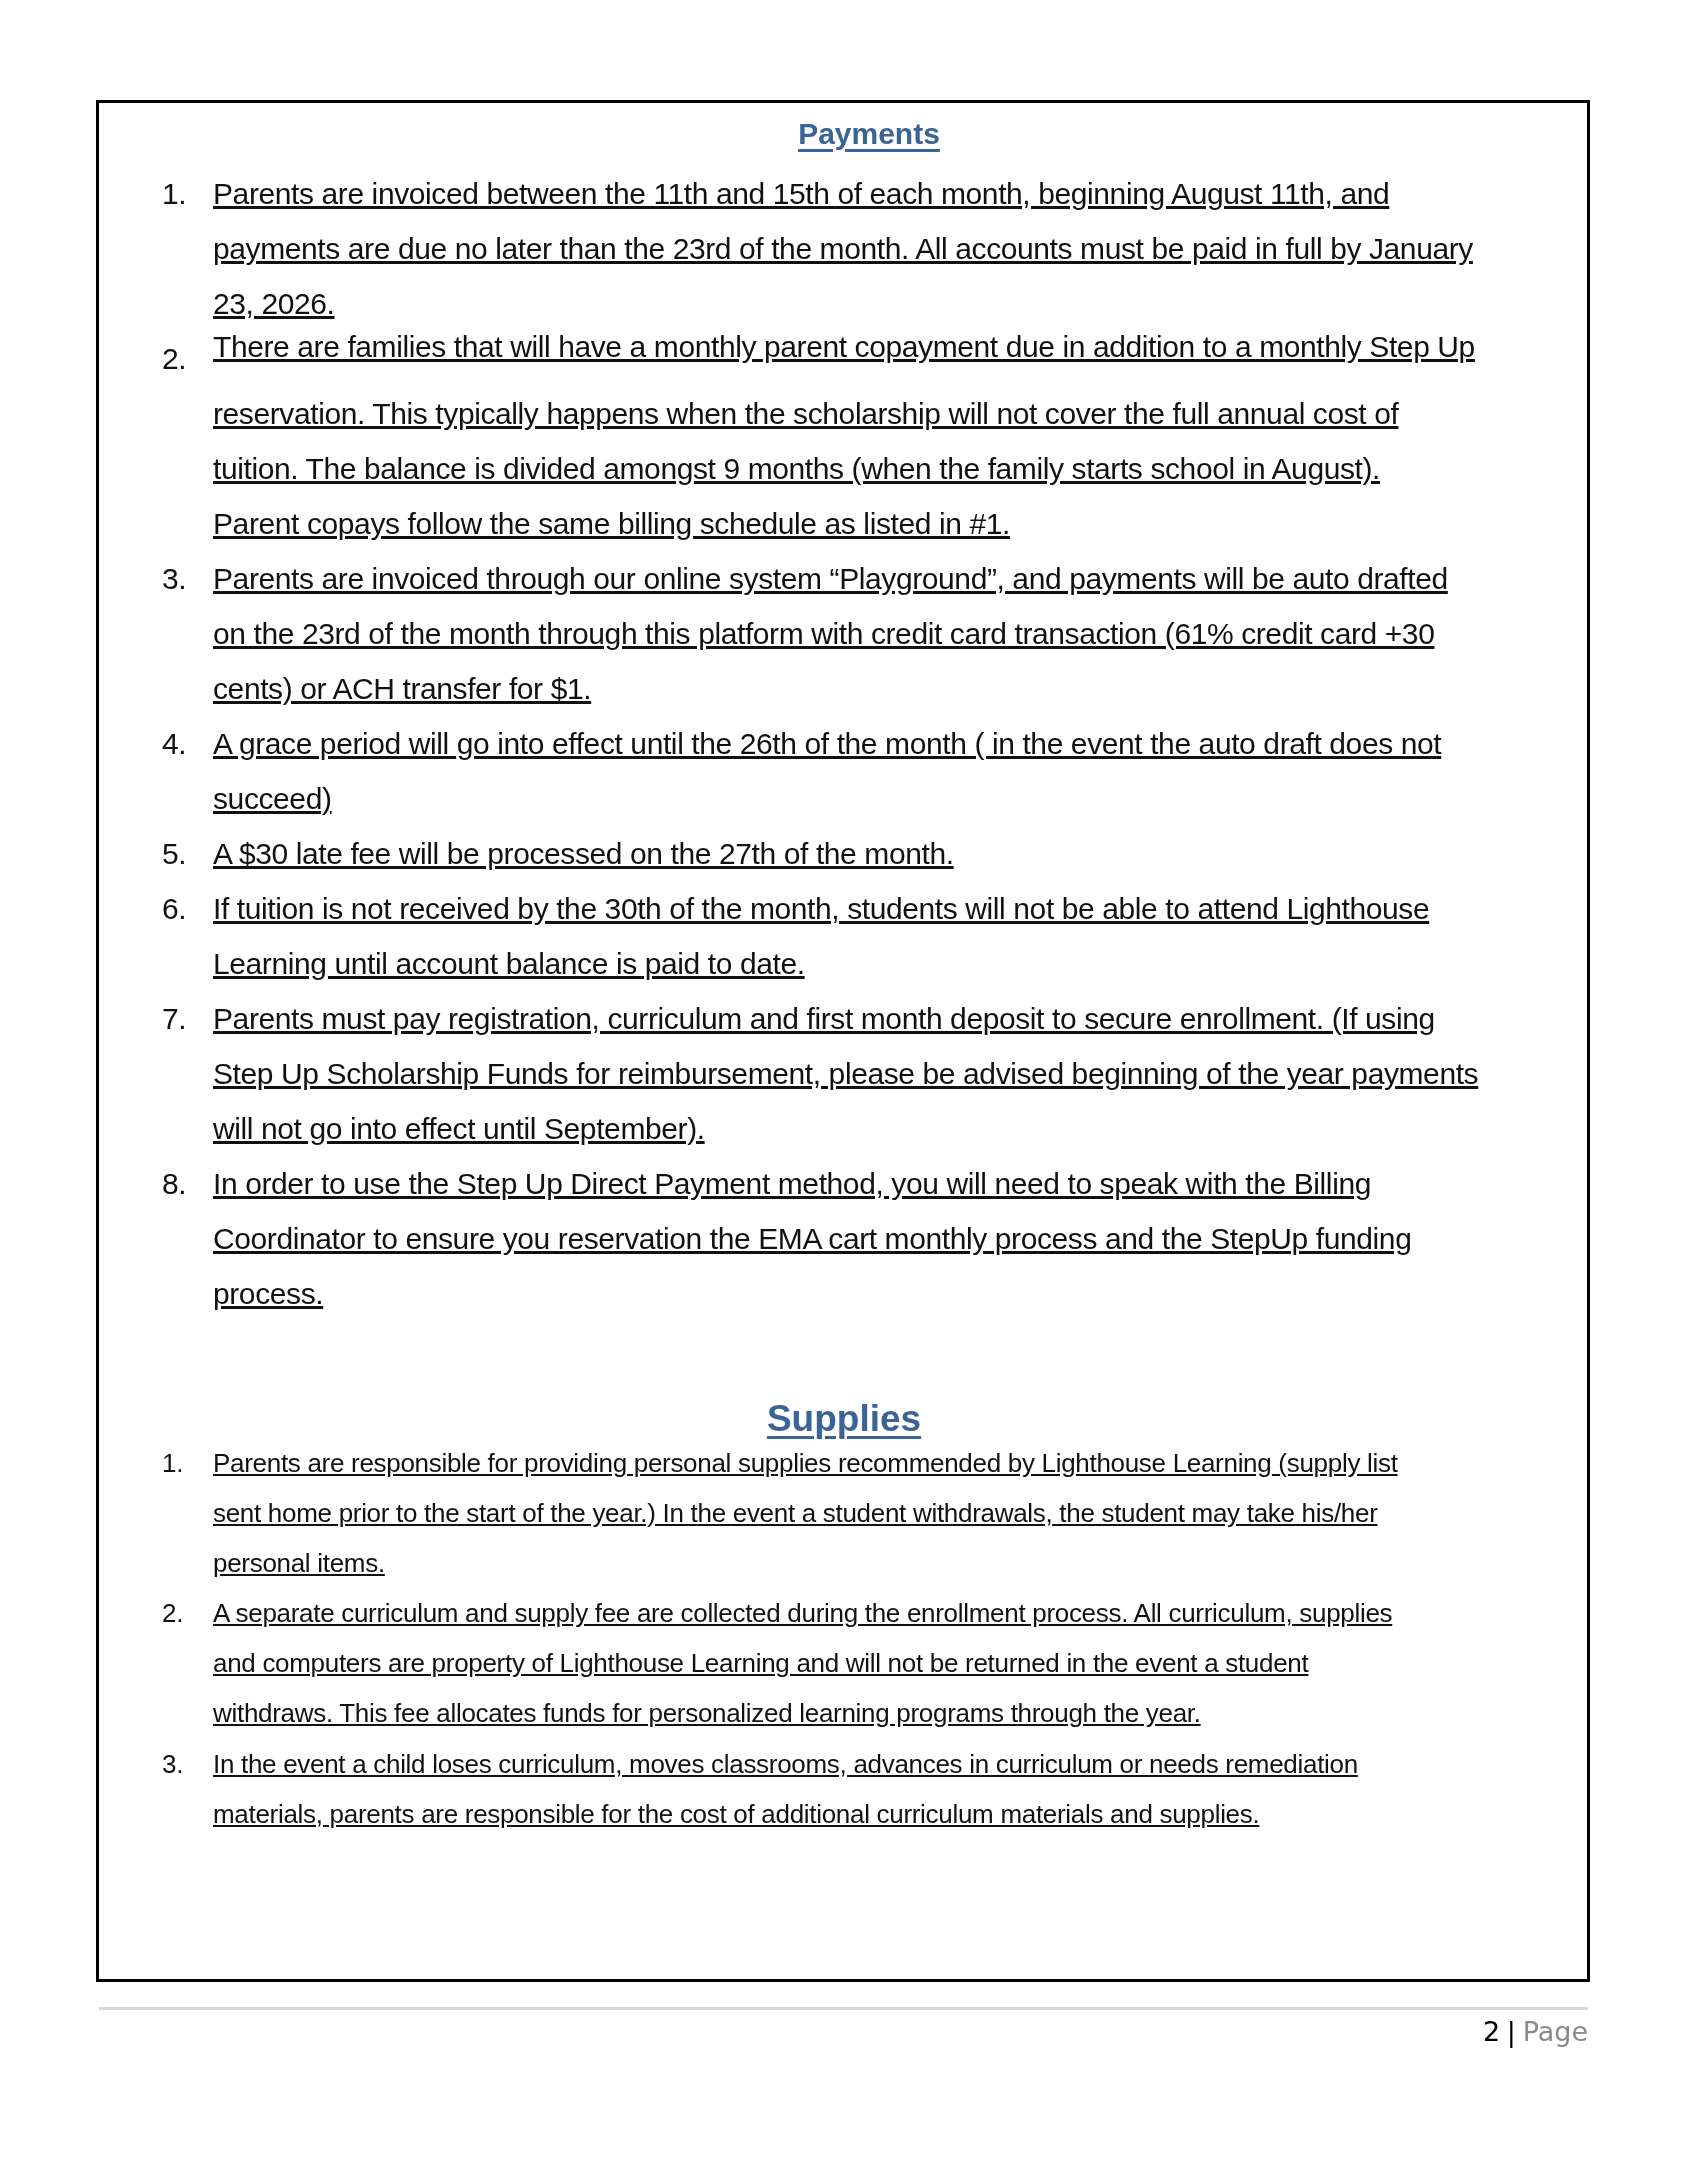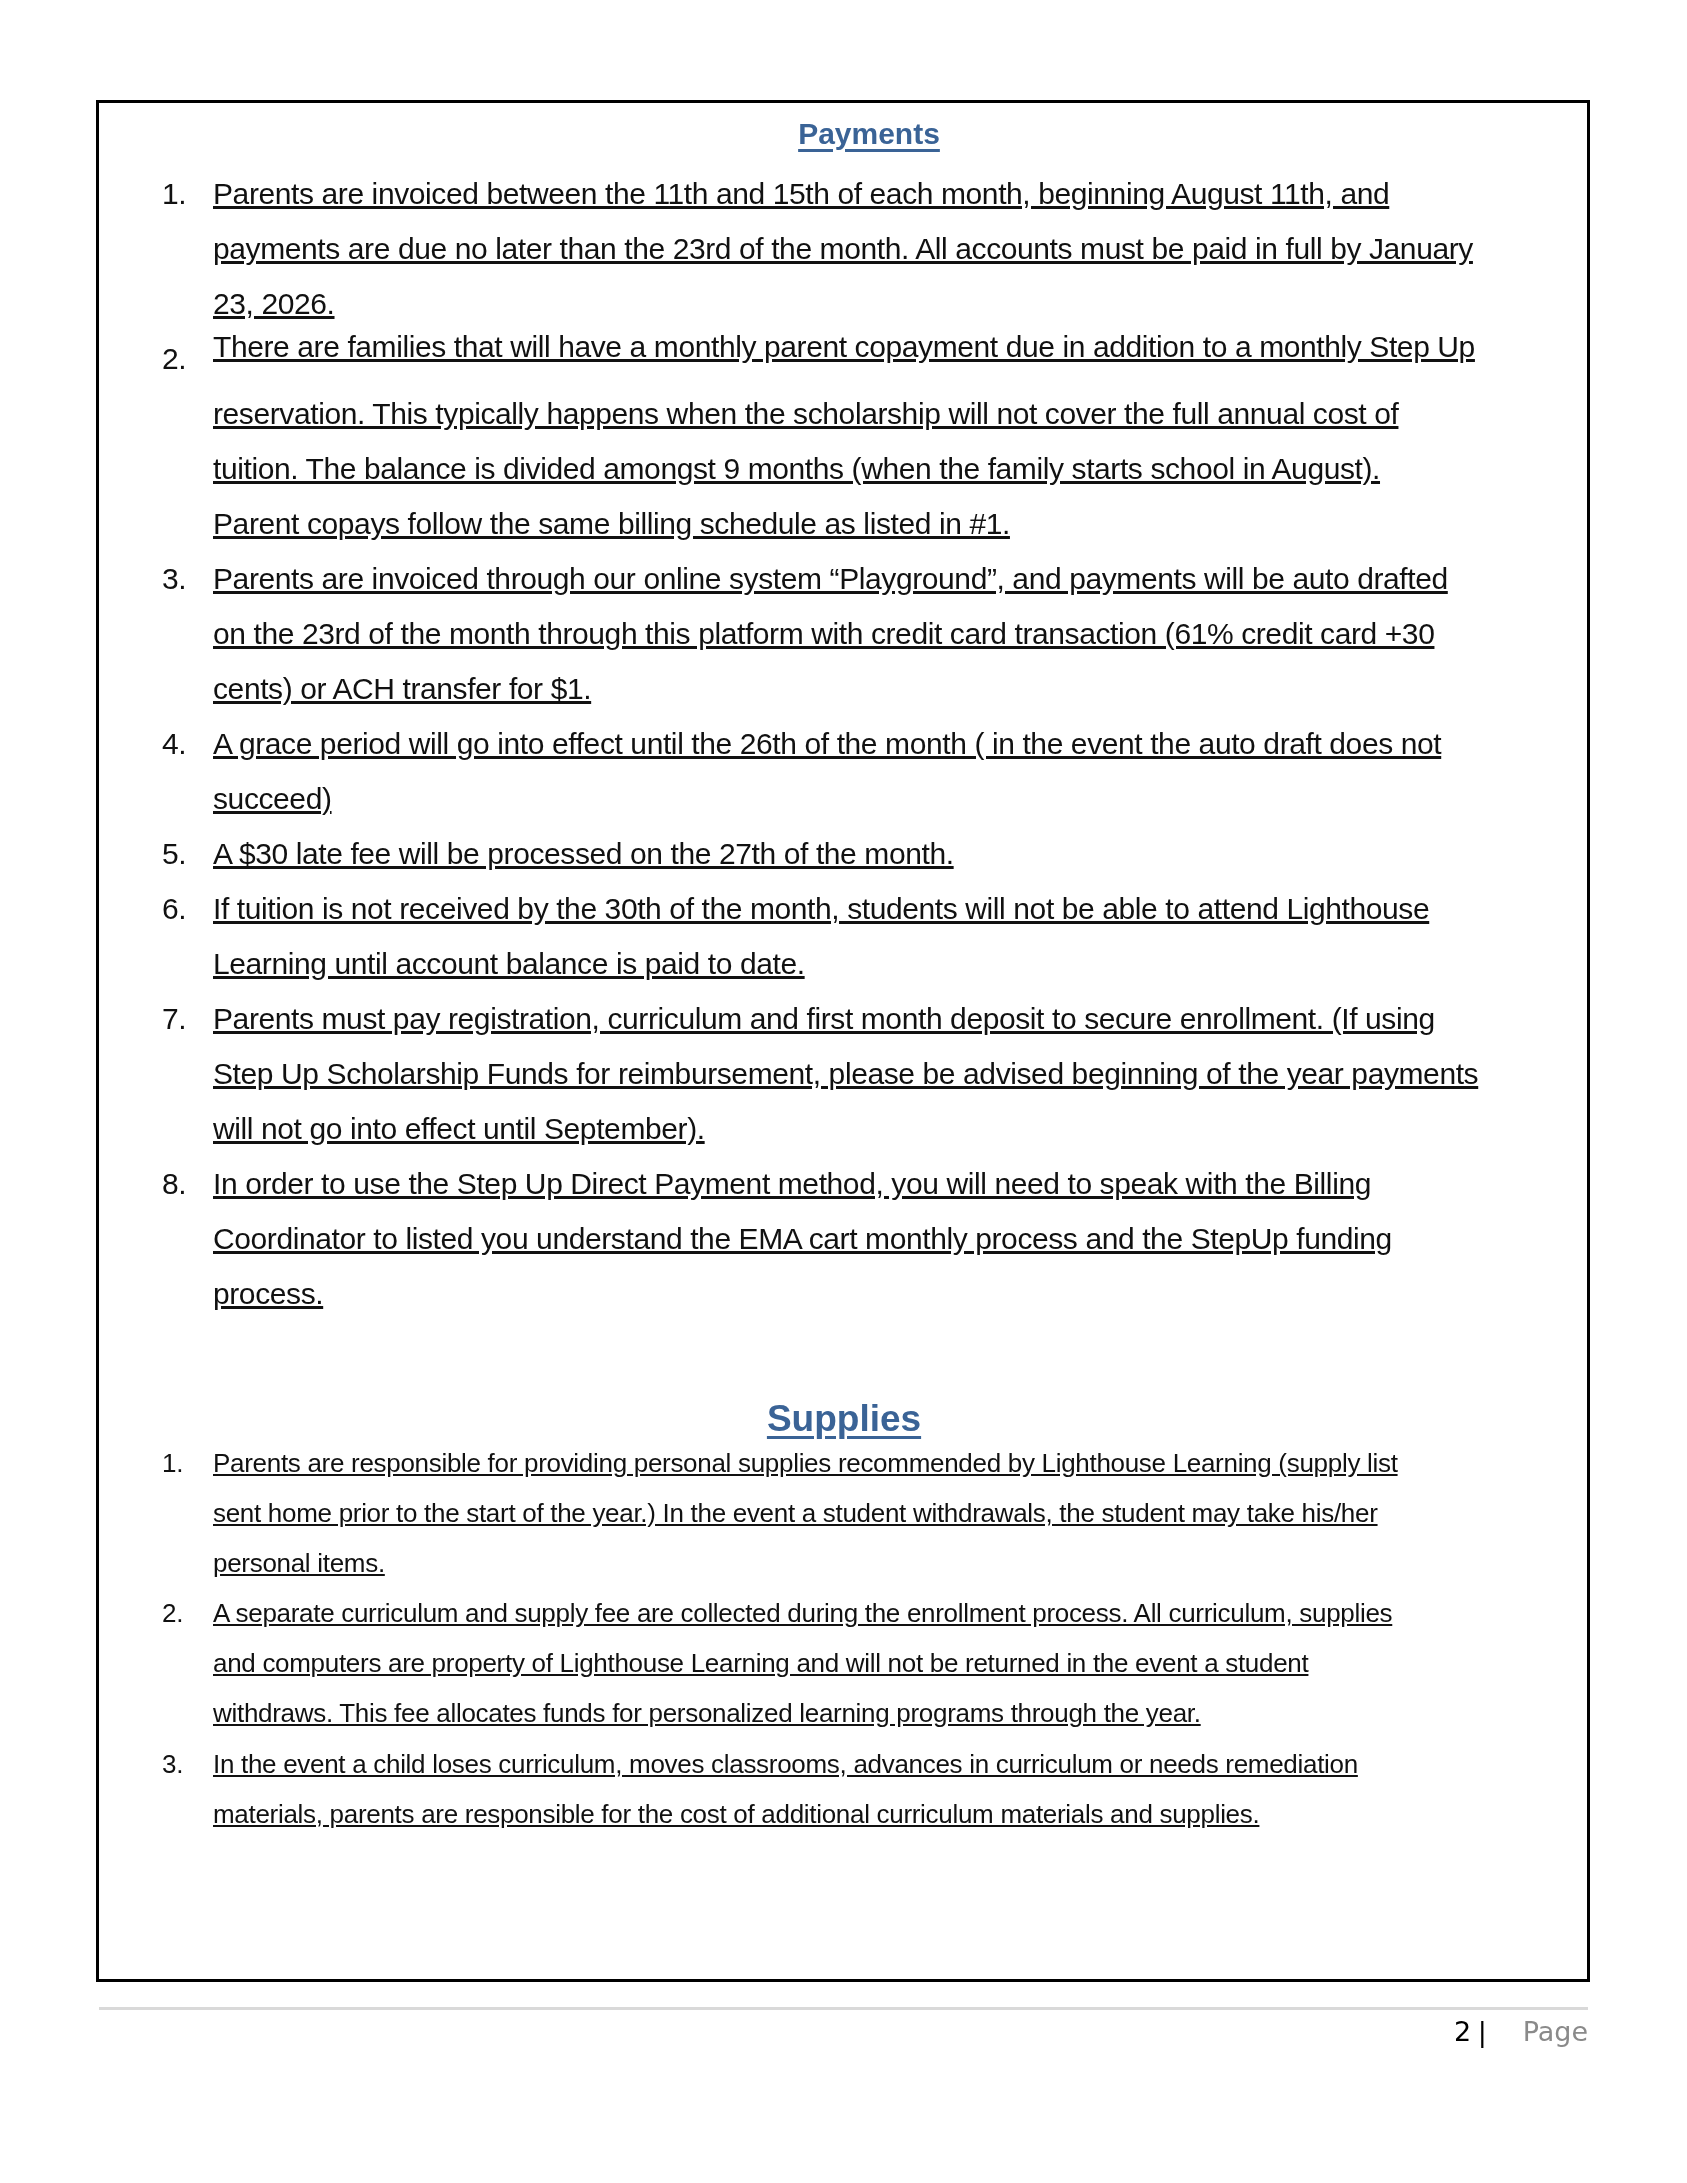--- a/index.html
+++ b/index.html
@@ -61,21 +61,21 @@
     position: absolute;
     right: 99px;
     top: 2018px;
     font-size: 27px;
     line-height: 1;
     white-space: nowrap;
     font-family: "DejaVu Sans", sans-serif;
   }
   .footer .pg-num { color: #000000; }
   .footer .pg-sep { color: #000000; margin: 0 6.7px; }
-  .footer .pg-word { color: #8a8a8a; margin-left: 29px; }
+  .footer .pg-word { color: #8a8a8a; }
 </style>
 </head>
 <body>
 
 <div class="frame"></div>
 
 <div class="section-title title-payments">Payments</div>
 
 <div class="line pay num" style="top:179px">1.</div>
 <div class="line pay txt" style="top:179px">Parents are invoiced between the 11th and 15th of each month, beginning August 11th, and</div>
@@ -104,21 +104,21 @@
 <div class="line pay txt" style="top:894px">If tuition is not received by the 30th of the month, students will not be able to attend Lighthouse</div>
 <div class="line pay txt" style="top:949px">Learning until account balance is paid to date.</div>
 
 <div class="line pay num" style="top:1004px">7.</div>
 <div class="line pay txt" style="top:1004px">Parents must pay registration, curriculum and first month deposit to secure enrollment. (If using</div>
 <div class="line pay txt" style="top:1059px">Step Up Scholarship Funds for reimbursement, please be advised beginning of the year payments</div>
 <div class="line pay txt" style="top:1114px">will not go into effect until September).</div>
 
 <div class="line pay num" style="top:1169px">8.</div>
 <div class="line pay txt" style="top:1169px">In order to use the Step Up Direct Payment method, you will need to speak with the Billing</div>
-<div class="line pay txt" style="top:1224px">Coordinator to listed you understand the EMA cart monthly process and the StepUp funding</div>
+<div class="line pay txt" style="top:1224px">Coordinator to ensure you reservation the EMA cart monthly process and the StepUp funding</div>
 <div class="line pay txt" style="top:1279px">process.</div>
 
 <div class="section-title title-supplies">Supplies</div>
 
 <div class="line sup num" style="top:1450px">1.</div>
 <div class="line sup txt" style="top:1450px">Parents are responsible for providing personal supplies recommended by Lighthouse Learning (supply list</div>
 <div class="line sup txt" style="top:1500px">sent home prior to the start of the year.)  In the event a student withdrawals, the student may take his/her</div>
 <div class="line sup txt" style="top:1550px">personal items.</div>
 
 <div class="line sup num" style="top:1600px">2.</div>

